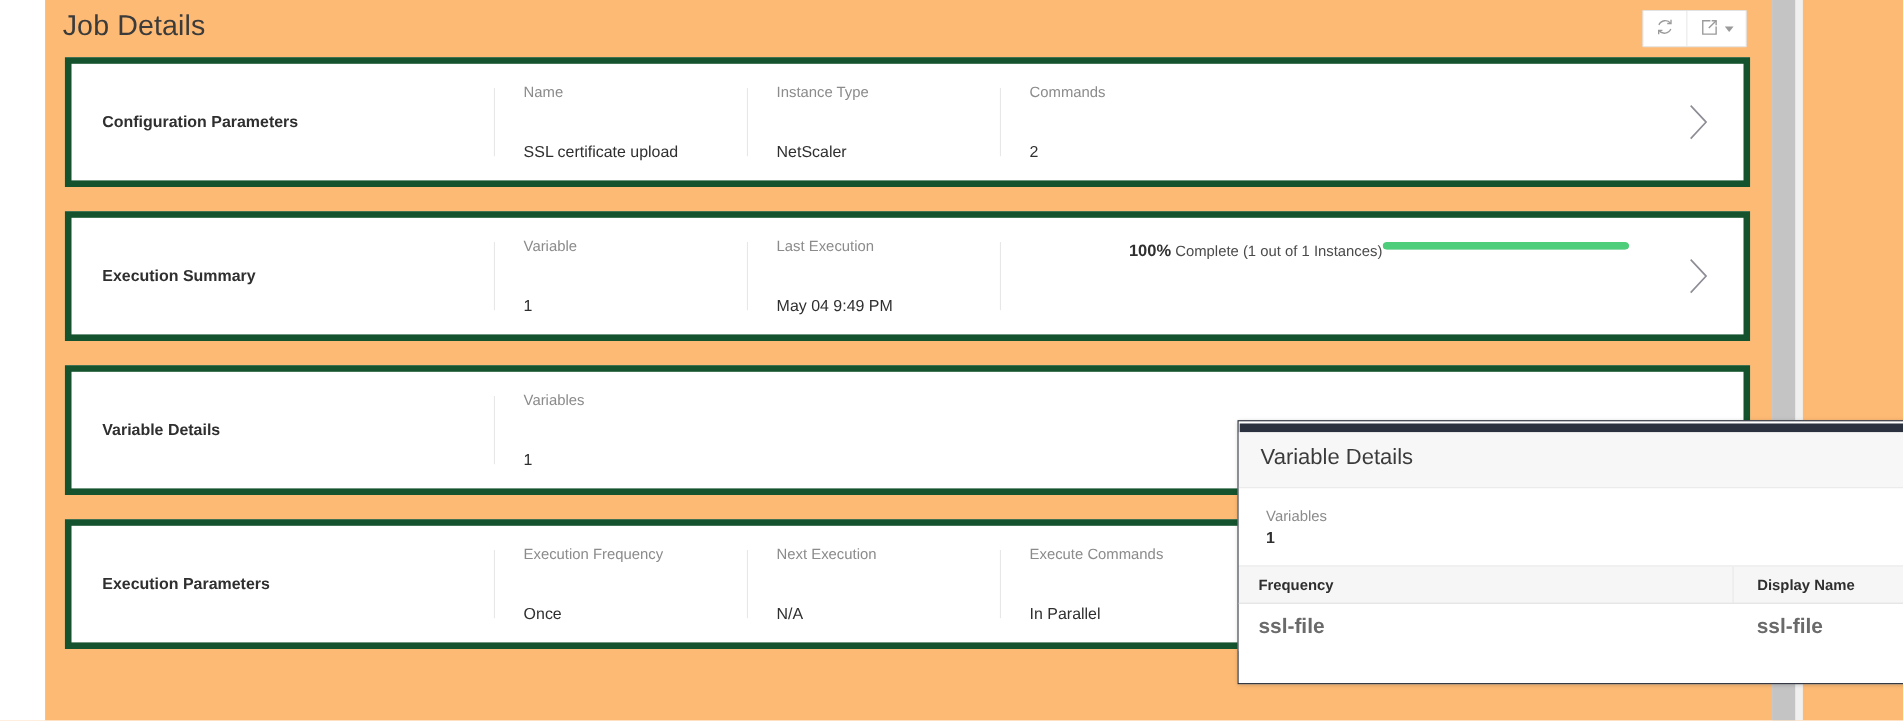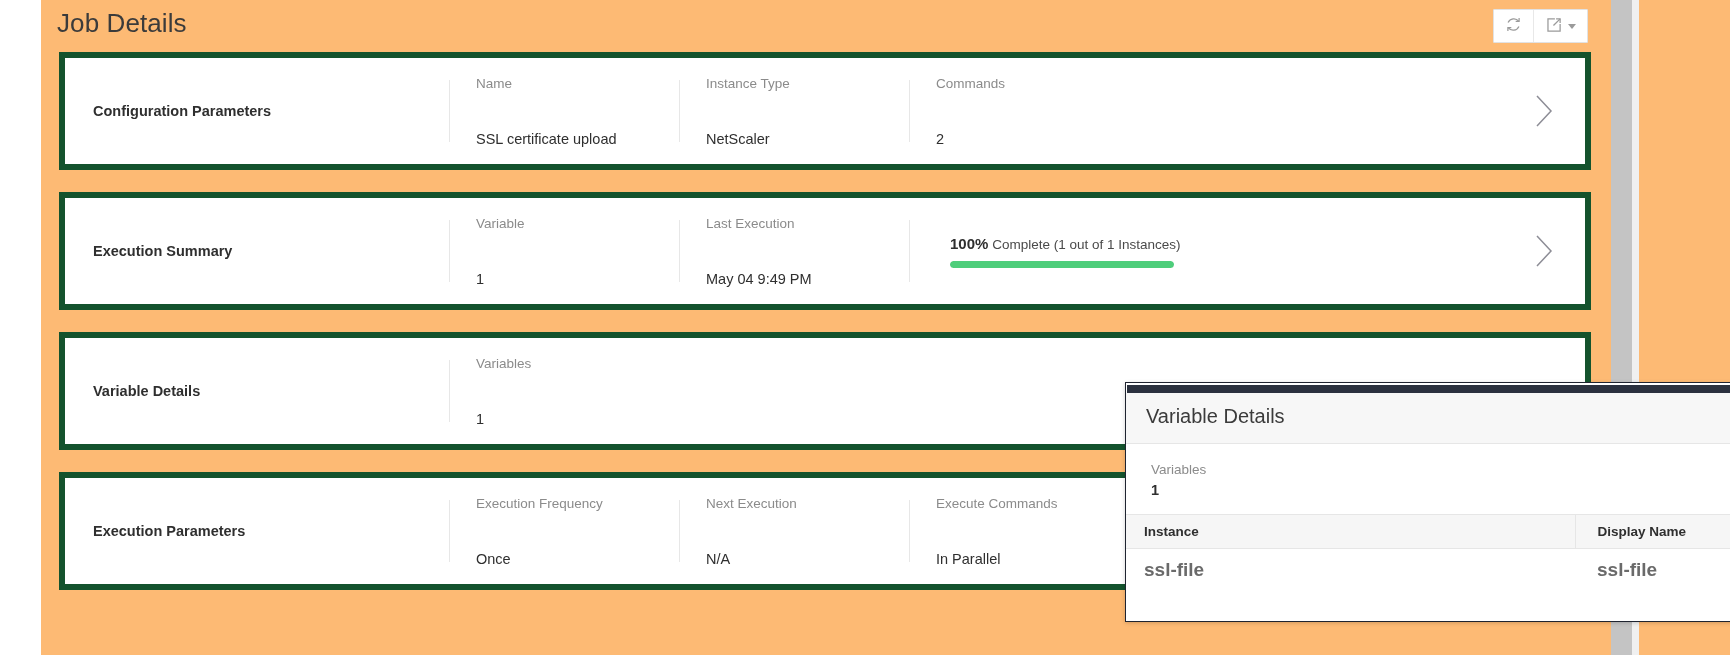--- a/index.html
+++ b/index.html
@@ -112,25 +112,25 @@
   .col-value {
     font-size: 14.5px;
     color: #2f2f2f;
     font-weight: normal;
     white-space: nowrap;
   }
 
   
   .prog-wrap {
     display: flex;
-    flex-direction: column;
+    flex-direction: row;
     justify-content: center;
     flex: 1;
     border-left: 1px solid #e7e7e7;
-    padding-left: 40px;
+    padding-left: 12px;
     margin: 22px 0;
   }
   .prog-text {
     font-size: 13.5px;
     color: #4a4a4a;
     margin-bottom: 9px;
     white-space: nowrap;
   }
   .prog-text b {
     font-size: 15px;
@@ -352,21 +352,21 @@
     <div class="overlay-head">
       <div class="overlay-title">Variable Details</div>
     </div>
     <div class="overlay-summary">
       <div class="ov-label">Variables</div>
       <div class="ov-value">1</div>
     </div>
     <table class="ov-table">
       <thead>
         <tr>
-          <th class="ov-col1">Instance</th>
+          <th class="ov-col1">Frequency</th>
           <th class="c2">Display Name</th>
         </tr>
       </thead>
       <tbody>
         <tr>
           <td>ssl-file</td>
           <td class="c2">ssl-file</td>
         </tr>
       </tbody>
     </table>

